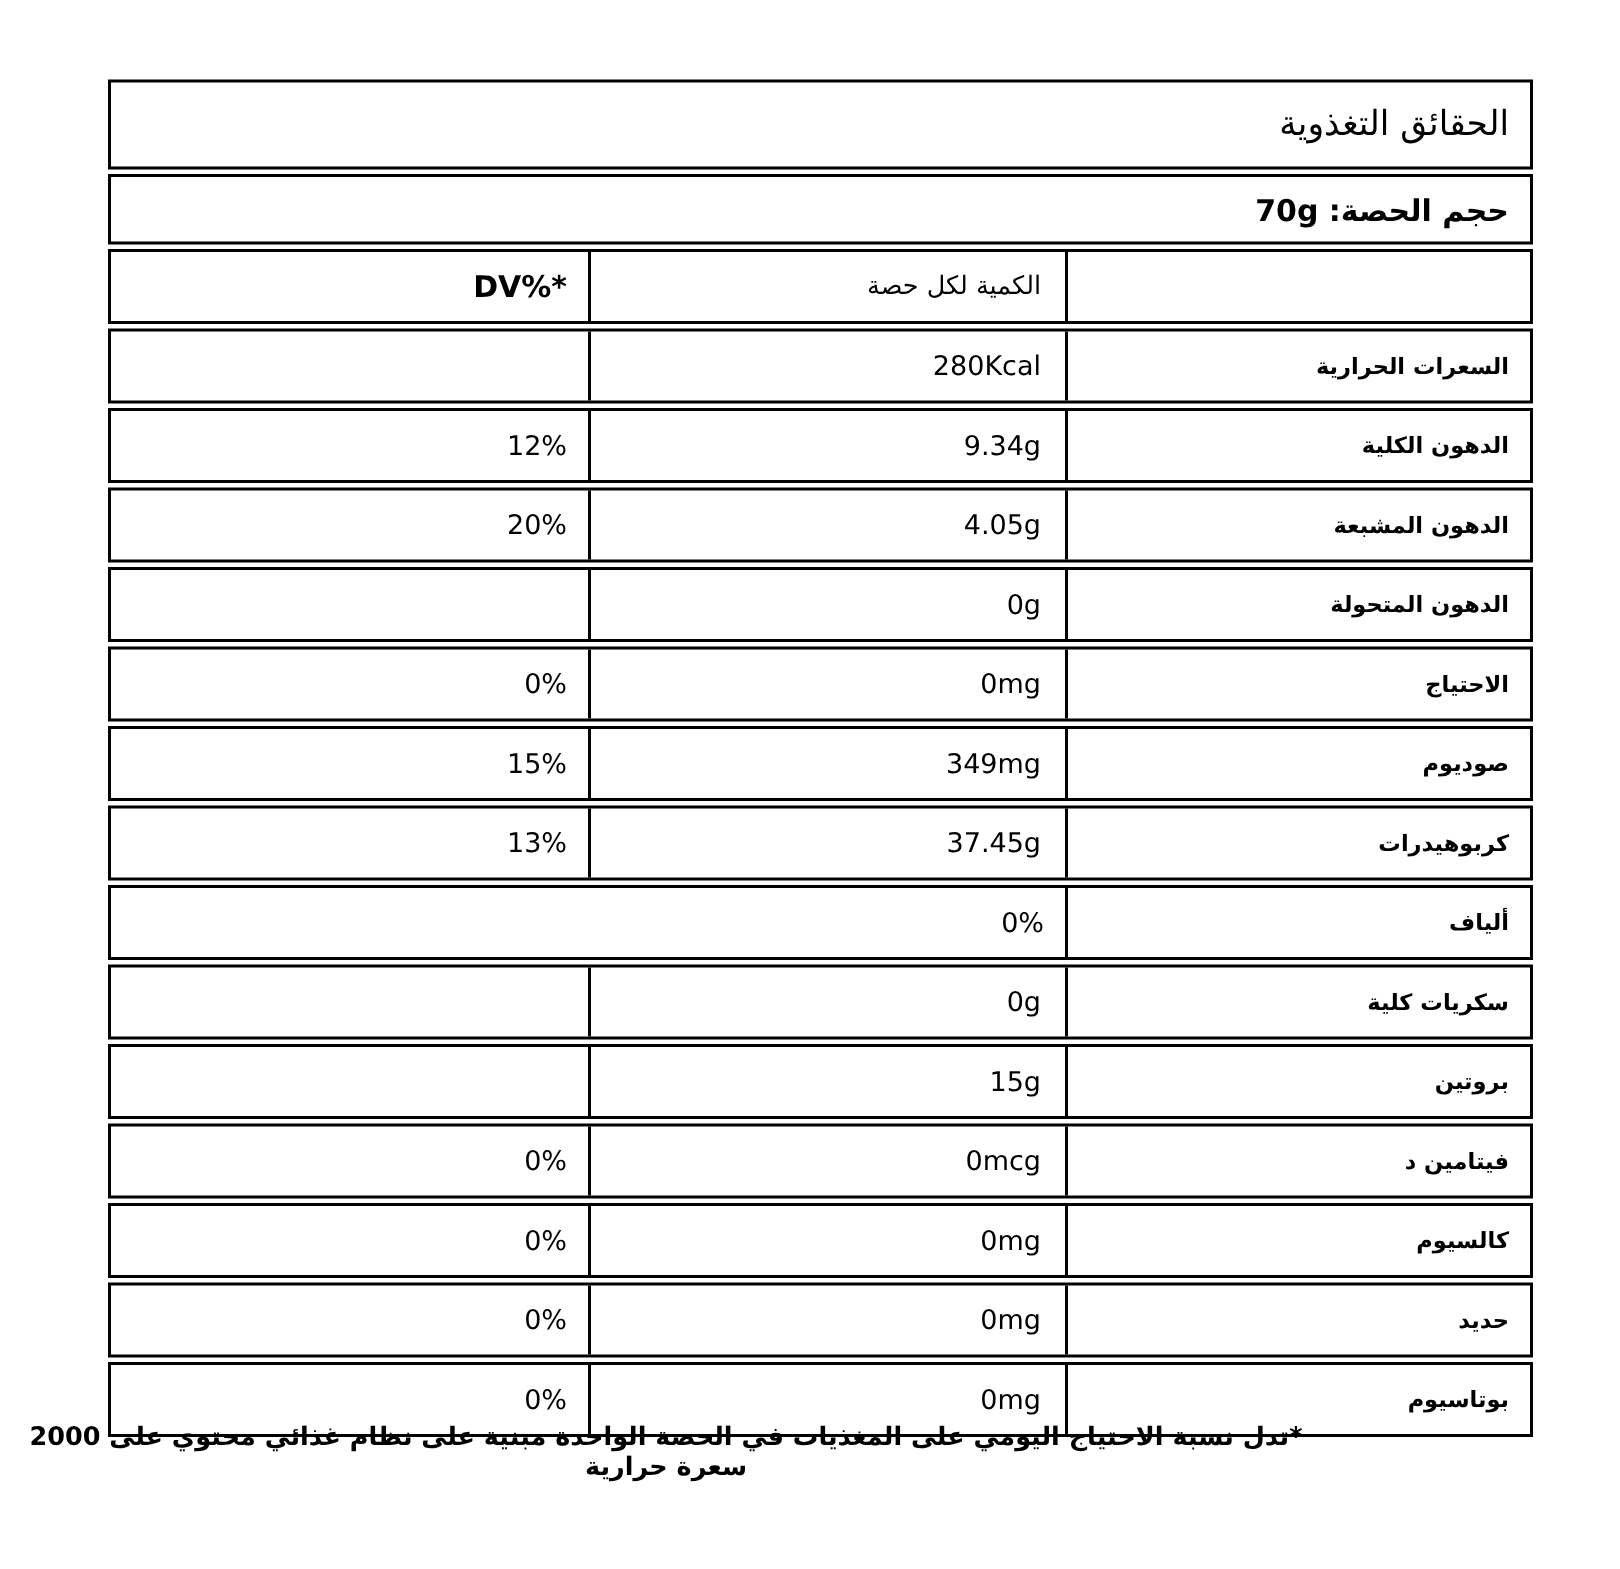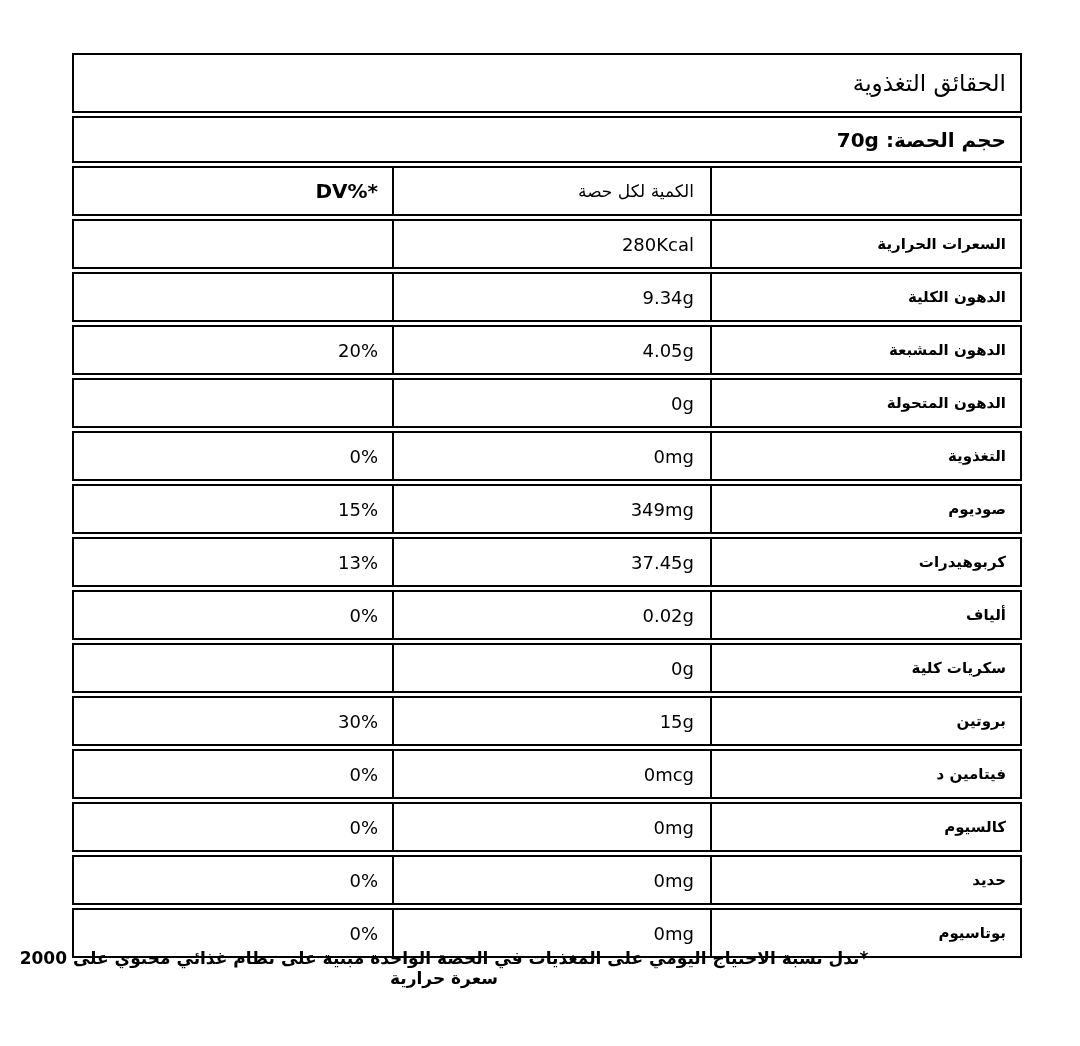--- a/index.html
+++ b/index.html
@@ -121,68 +121,67 @@
 
       <div class="t-row row-data">
         <div class="cell cell-label">السعرات الحرارية</div>
         <div class="cell cell-amount">280Kcal</div>
         <div class="cell cell-dv"></div>
       </div>
 
       <div class="t-row row-data">
         <div class="cell cell-label">الدهون الكلية</div>
         <div class="cell cell-amount">9.34g</div>
+        <div class="cell cell-dv">12%</div>
       </div>
 
       <div class="t-row row-data">
         <div class="cell cell-label">الدهون المشبعة</div>
         <div class="cell cell-amount">4.05g</div>
         <div class="cell cell-dv">20%</div>
       </div>
 
       <div class="t-row row-data">
         <div class="cell cell-label">الدهون المتحولة</div>
         <div class="cell cell-amount">0g</div>
         <div class="cell cell-dv"></div>
       </div>
 
       <div class="t-row row-data">
-        <div class="cell cell-label">التغذوية</div>
+        <div class="cell cell-label">الاحتياج</div>
         <div class="cell cell-amount">0mg</div>
         <div class="cell cell-dv">0%</div>
       </div>
 
       <div class="t-row row-data">
         <div class="cell cell-label">صوديوم</div>
         <div class="cell cell-amount">349mg</div>
         <div class="cell cell-dv">15%</div>
       </div>
 
       <div class="t-row row-data">
         <div class="cell cell-label">كربوهيدرات</div>
         <div class="cell cell-amount">37.45g</div>
         <div class="cell cell-dv">13%</div>
       </div>
 
       <div class="t-row row-data">
         <div class="cell cell-label">ألياف</div>
-        <div class="cell cell-amount">0.02g</div>
         <div class="cell cell-dv">0%</div>
       </div>
 
       <div class="t-row row-data">
         <div class="cell cell-label">سكريات كلية</div>
         <div class="cell cell-amount">0g</div>
         <div class="cell cell-dv"></div>
       </div>
 
       <div class="t-row row-data">
         <div class="cell cell-label">بروتين</div>
         <div class="cell cell-amount">15g</div>
-        <div class="cell cell-dv">30%</div>
       </div>
 
       <div class="t-row row-data">
         <div class="cell cell-label">فيتامين د</div>
         <div class="cell cell-amount">0mcg</div>
         <div class="cell cell-dv">0%</div>
       </div>
 
       <div class="t-row row-data">
         <div class="cell cell-label">كالسيوم</div>

